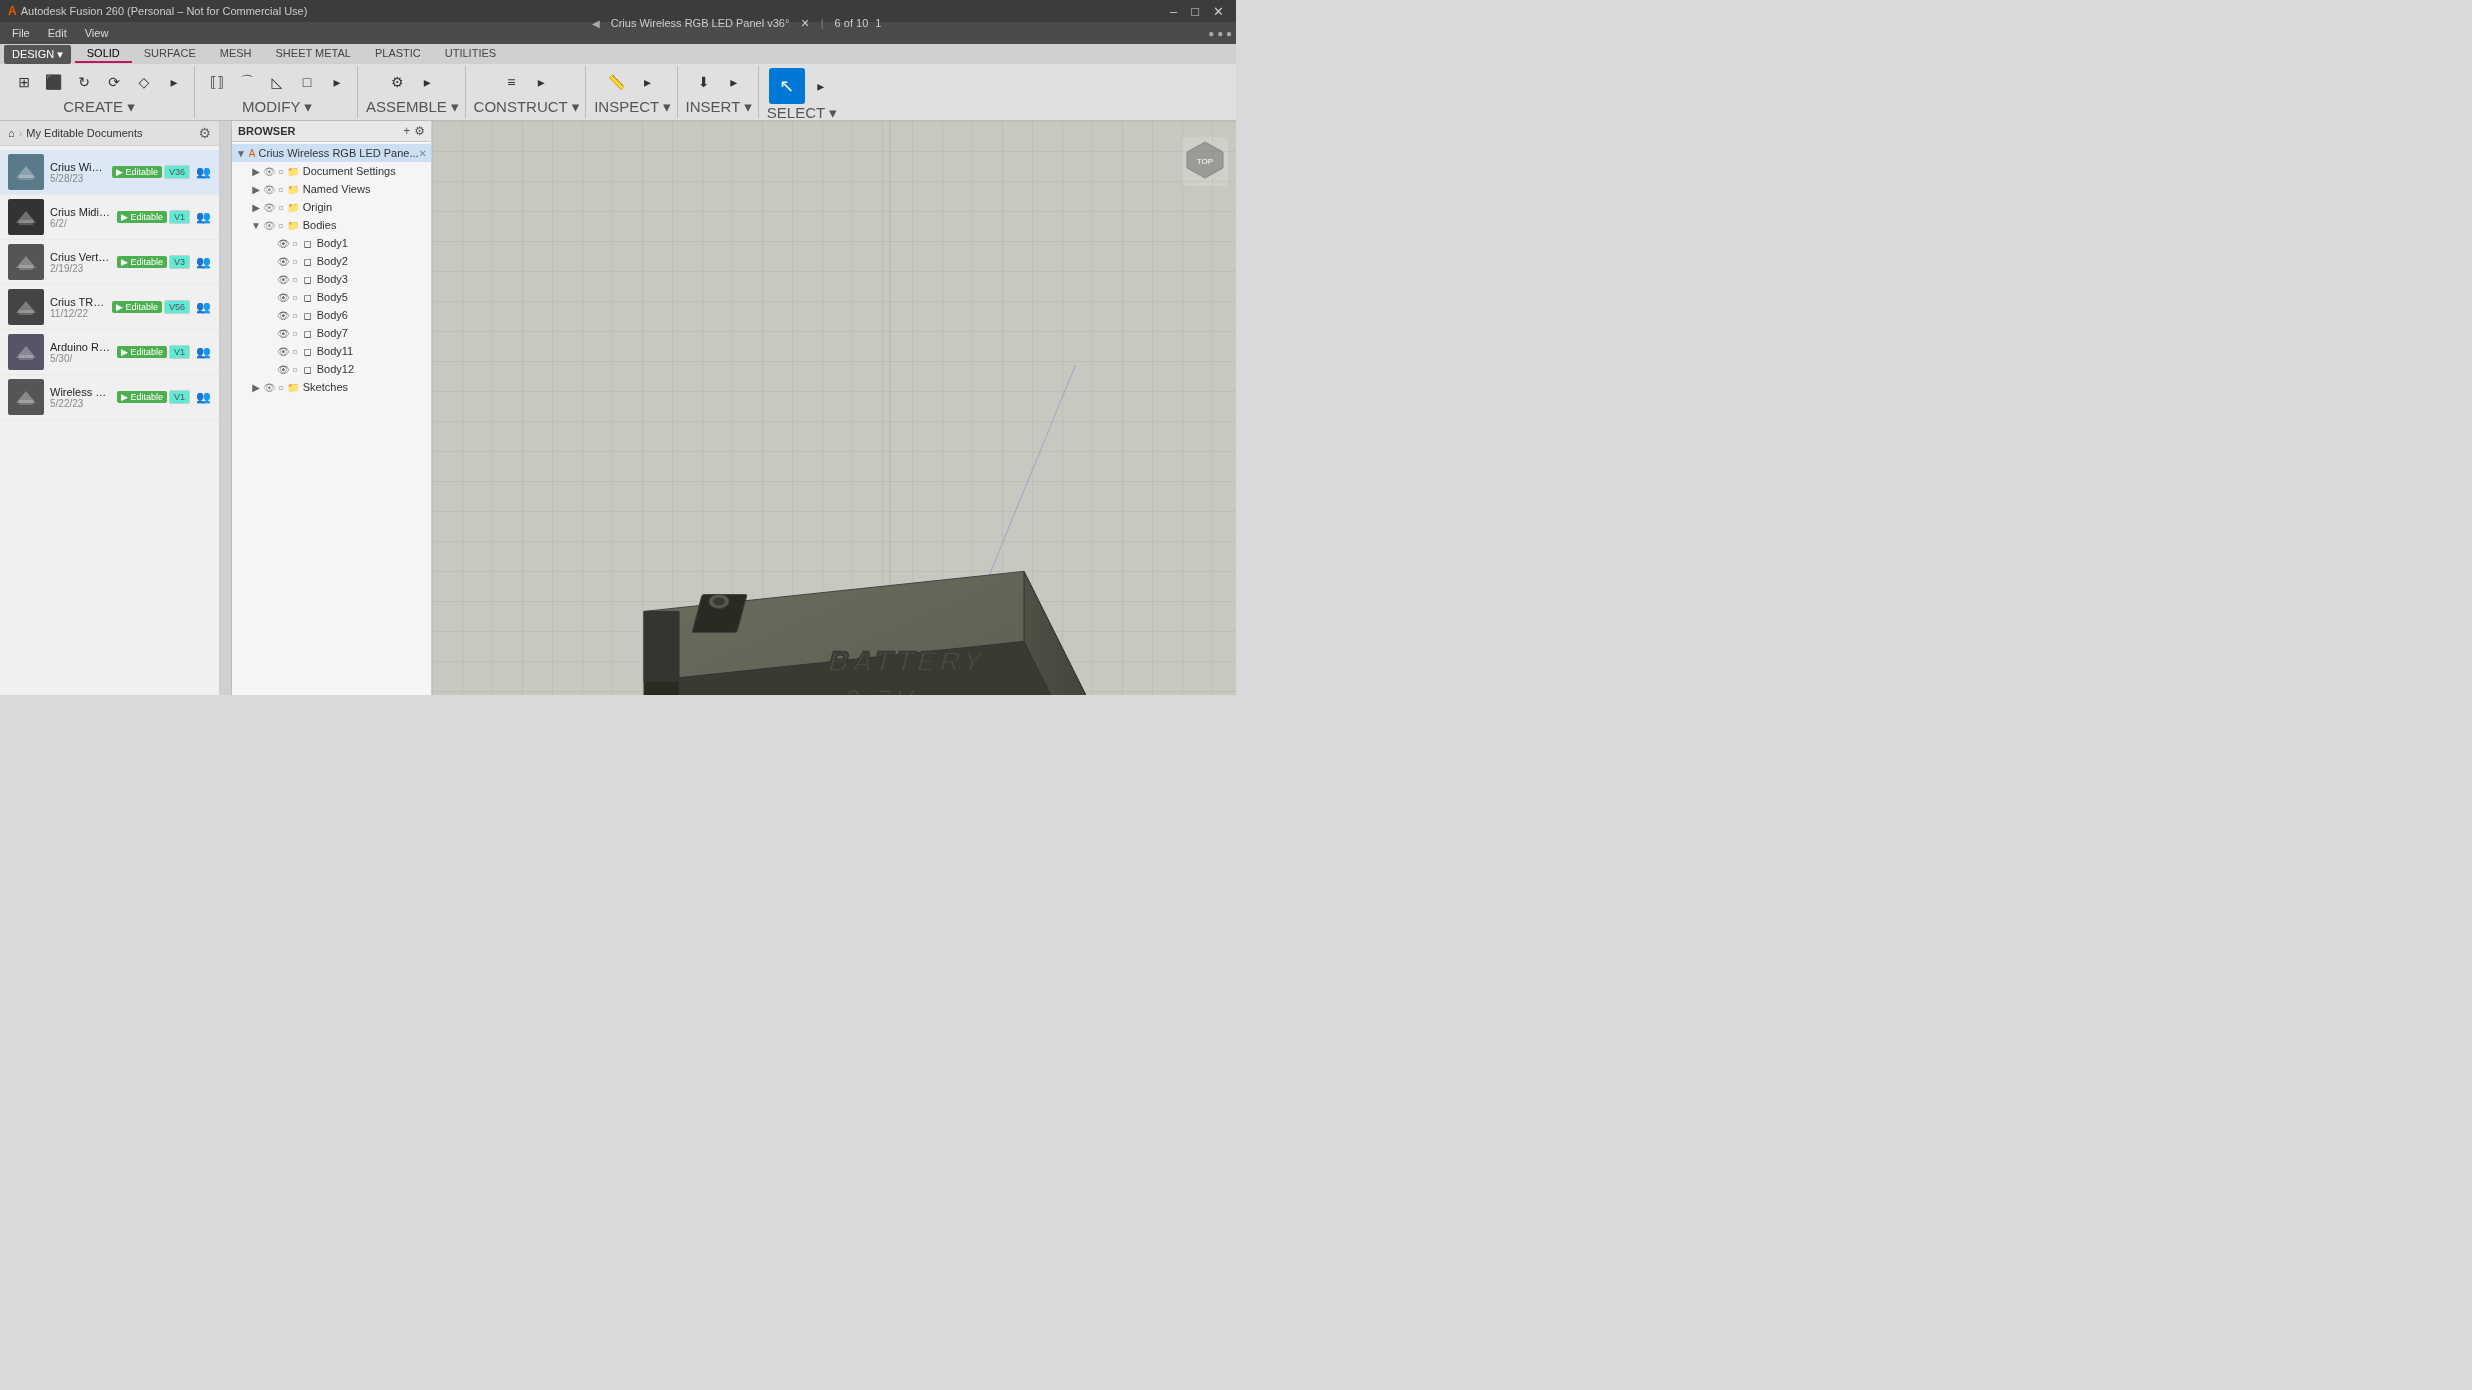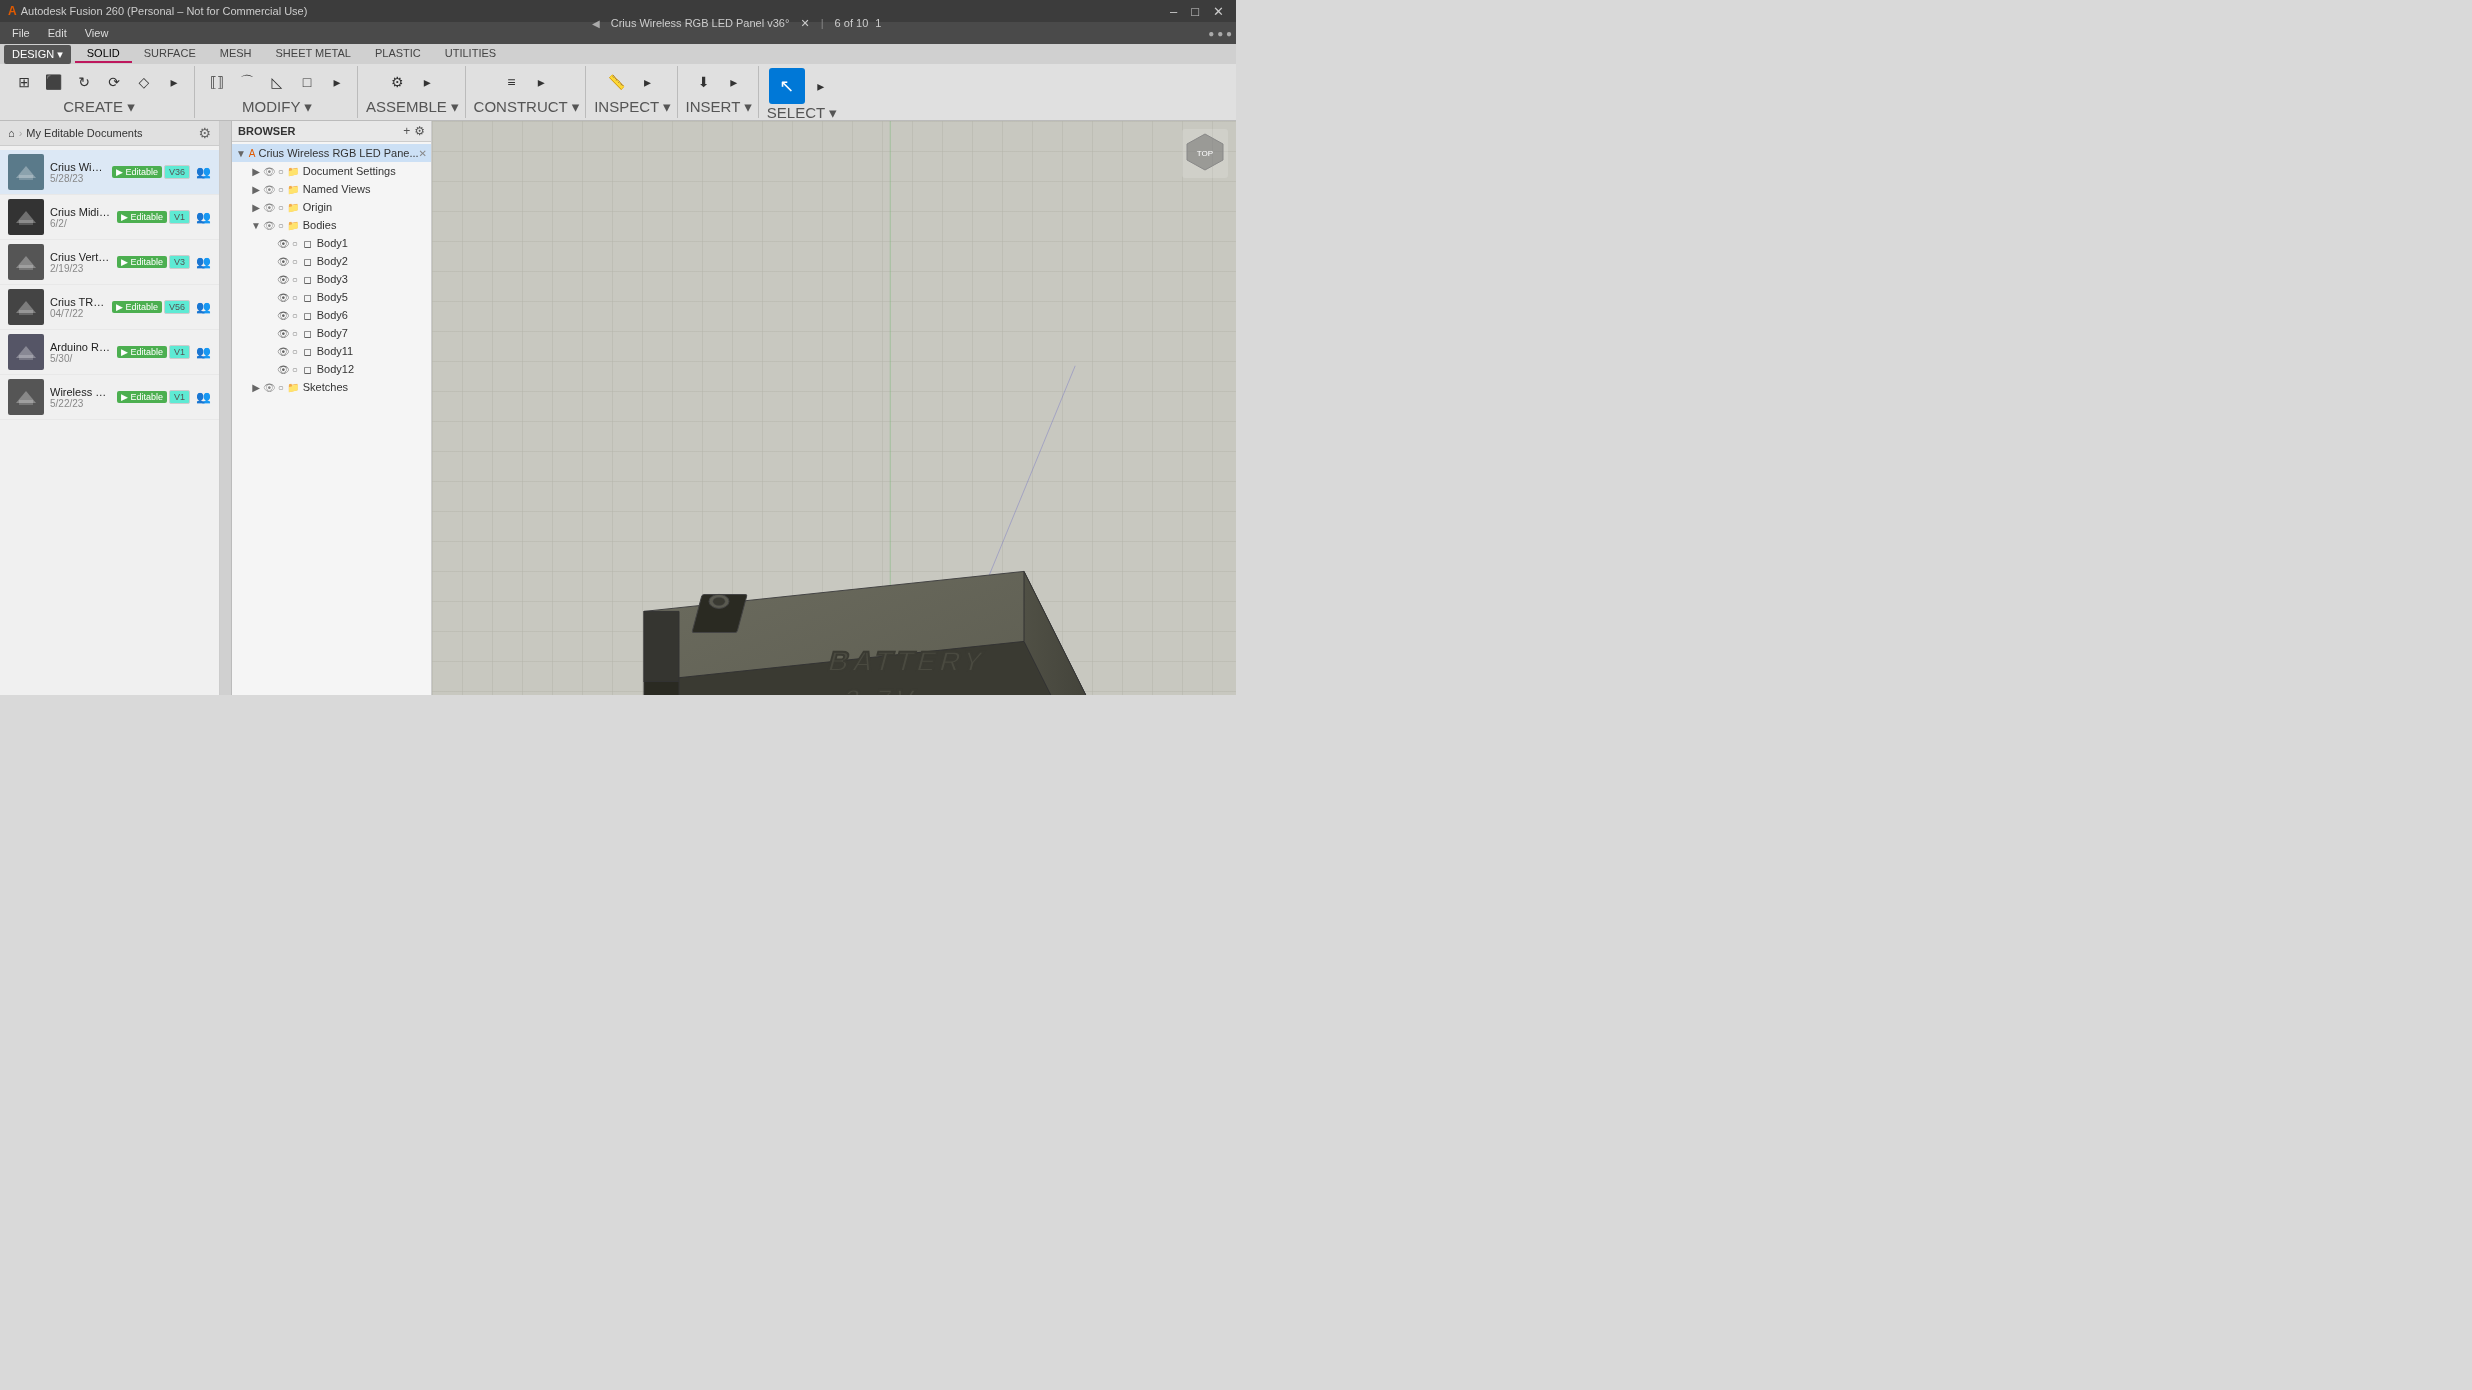--- a/index.html
+++ b/index.html
@@ -474,21 +474,21 @@
         </div>
         <div class="file-item">
           <div class="file-thumb" style="background: rgb(68, 68, 68);">
             <svg width="30" height="24" viewBox="0 0 30 24">
               <polygon points="5,18 15,6 25,18" fill="rgba(255,255,255,0.3)"></polygon>
               <rect x="8" y="15" width="14" height="5" fill="rgba(255,255,255,0.2)"></rect>
             </svg>
           </div>
           <div class="file-info">
             <div class="file-name">Crius TRX Control v1.0</div>
-            <div class="file-date">04/7/22</div>
+            <div class="file-date">11/12/22</div>
           </div>
           <div class="file-actions">
             <span class="editable-badge">▶ Editable</span>
             <span class="version-badge">V56</span>
           </div>
           <span style="color: rgb(136, 136, 136); font-size: 12px;">👥</span>
         </div>
         <div class="file-item">
           <div class="file-thumb" style="background: rgb(85, 85, 102);">
             <svg width="30" height="24" viewBox="0 0 30 24">
@@ -703,21 +703,21 @@
 
       <ellipse cx="545" cy="192" rx="10" ry="7" fill="#5a5a50" stroke="#444" stroke-width="1"></ellipse>
       <ellipse cx="545" cy="192" rx="6" ry="4" fill="#3a3a32" stroke="#444" stroke-width="0.5"></ellipse>
 
       <g transform="skewX(-15) translate(180, 30)">
         <text x="160" y="110" font-family="Arial Black, sans-serif" font-size="28" font-weight="bold" fill="#4a4a40" stroke="#3a3a32" stroke-width="2" letter-spacing="4">BATTERY</text>
         <text x="185" y="148" font-family="Arial Black, sans-serif" font-size="28" font-weight="bold" fill="#4a4a40" stroke="#3a3a32" stroke-width="2" letter-spacing="4">3.7V</text>
       </g>
     </svg>
 
-    <div style="position:absolute;top:8px;right:8px;background:rgba(255,255,255,0.15);border-radius:3px;padding:3px;">
+    <div style="position:absolute;top:16px;right:8px;background:rgba(255,255,255,0.15);border-radius:3px;padding:3px;">
       <svg width="40" height="40" viewBox="0 0 40 40">
         <polygon points="20,2 38,12 38,28 20,38 2,28 2,12" fill="rgba(100,100,100,0.5)" stroke="#888" stroke-width="1"></polygon>
         <text x="20" y="24" text-anchor="middle" font-size="8" fill="white">TOP</text>
       </svg>
     </div>
   </div>
 </div>
 
 <div id="comments-bar">
   <span>💬</span>

